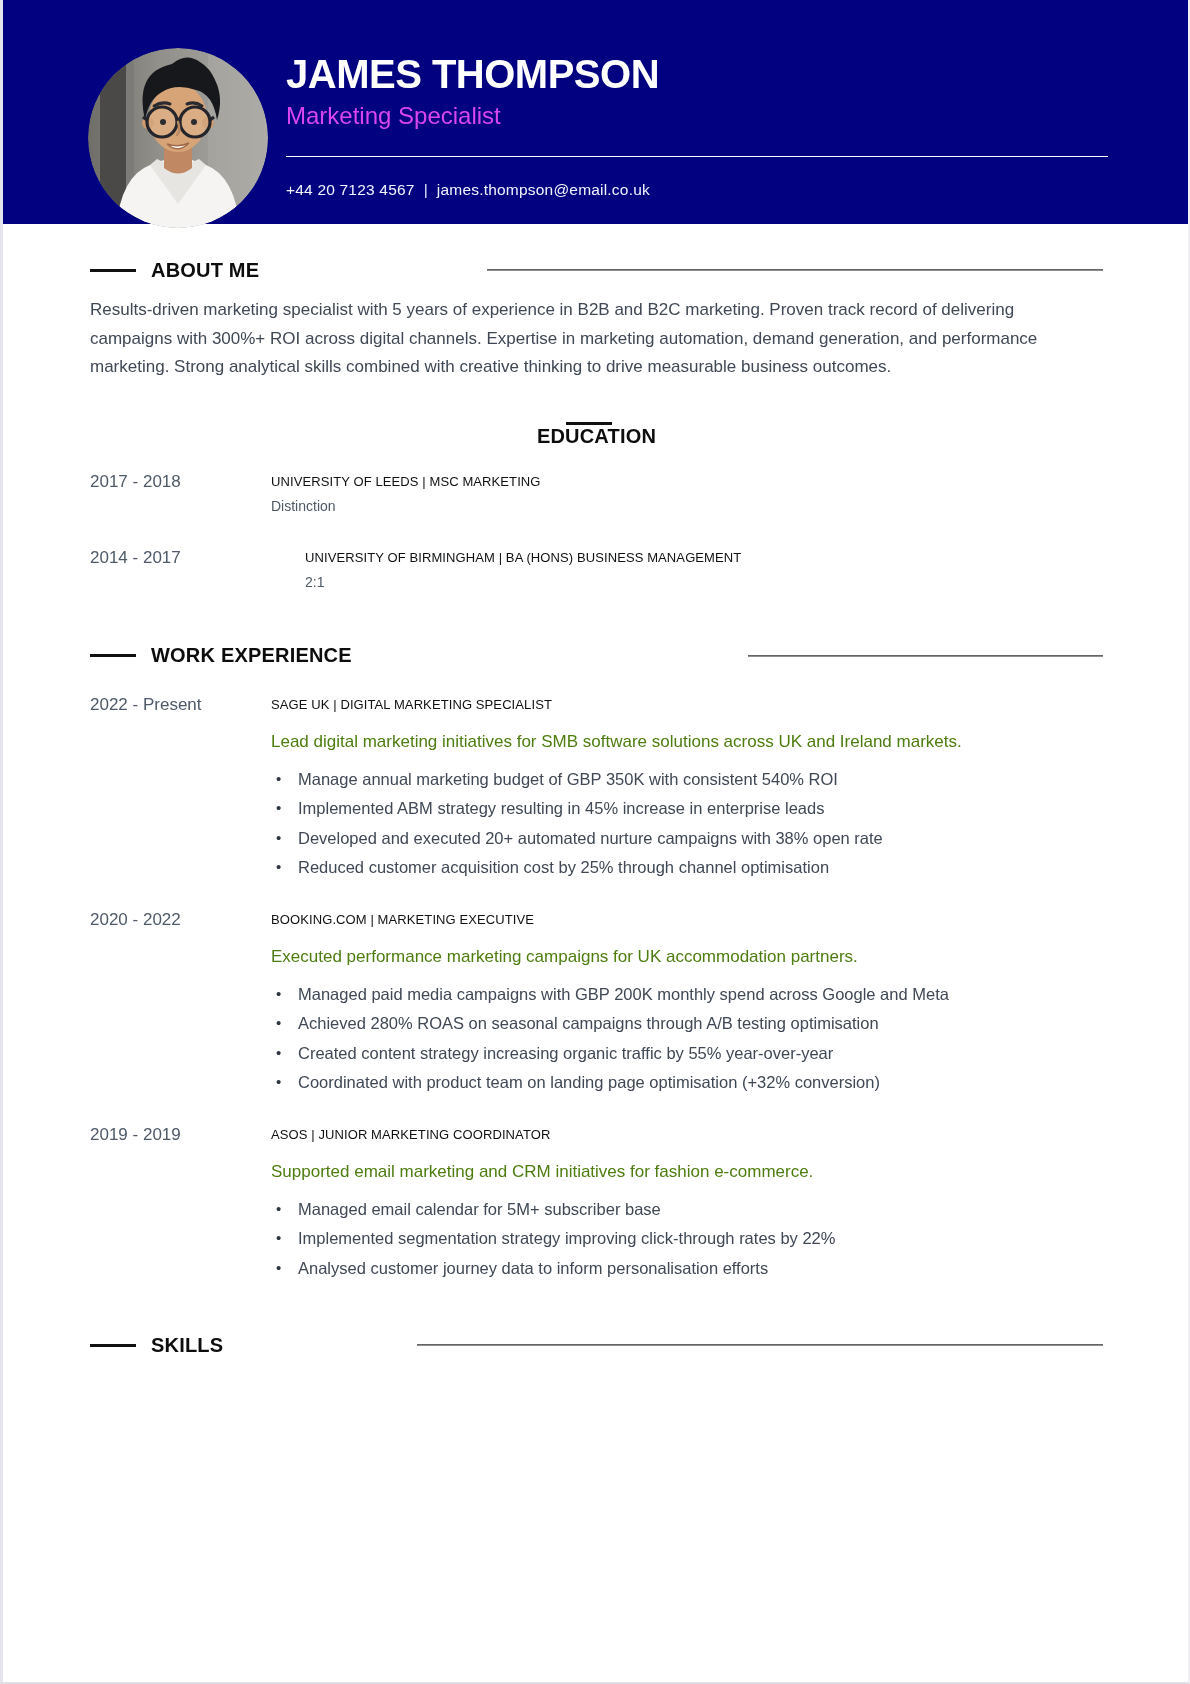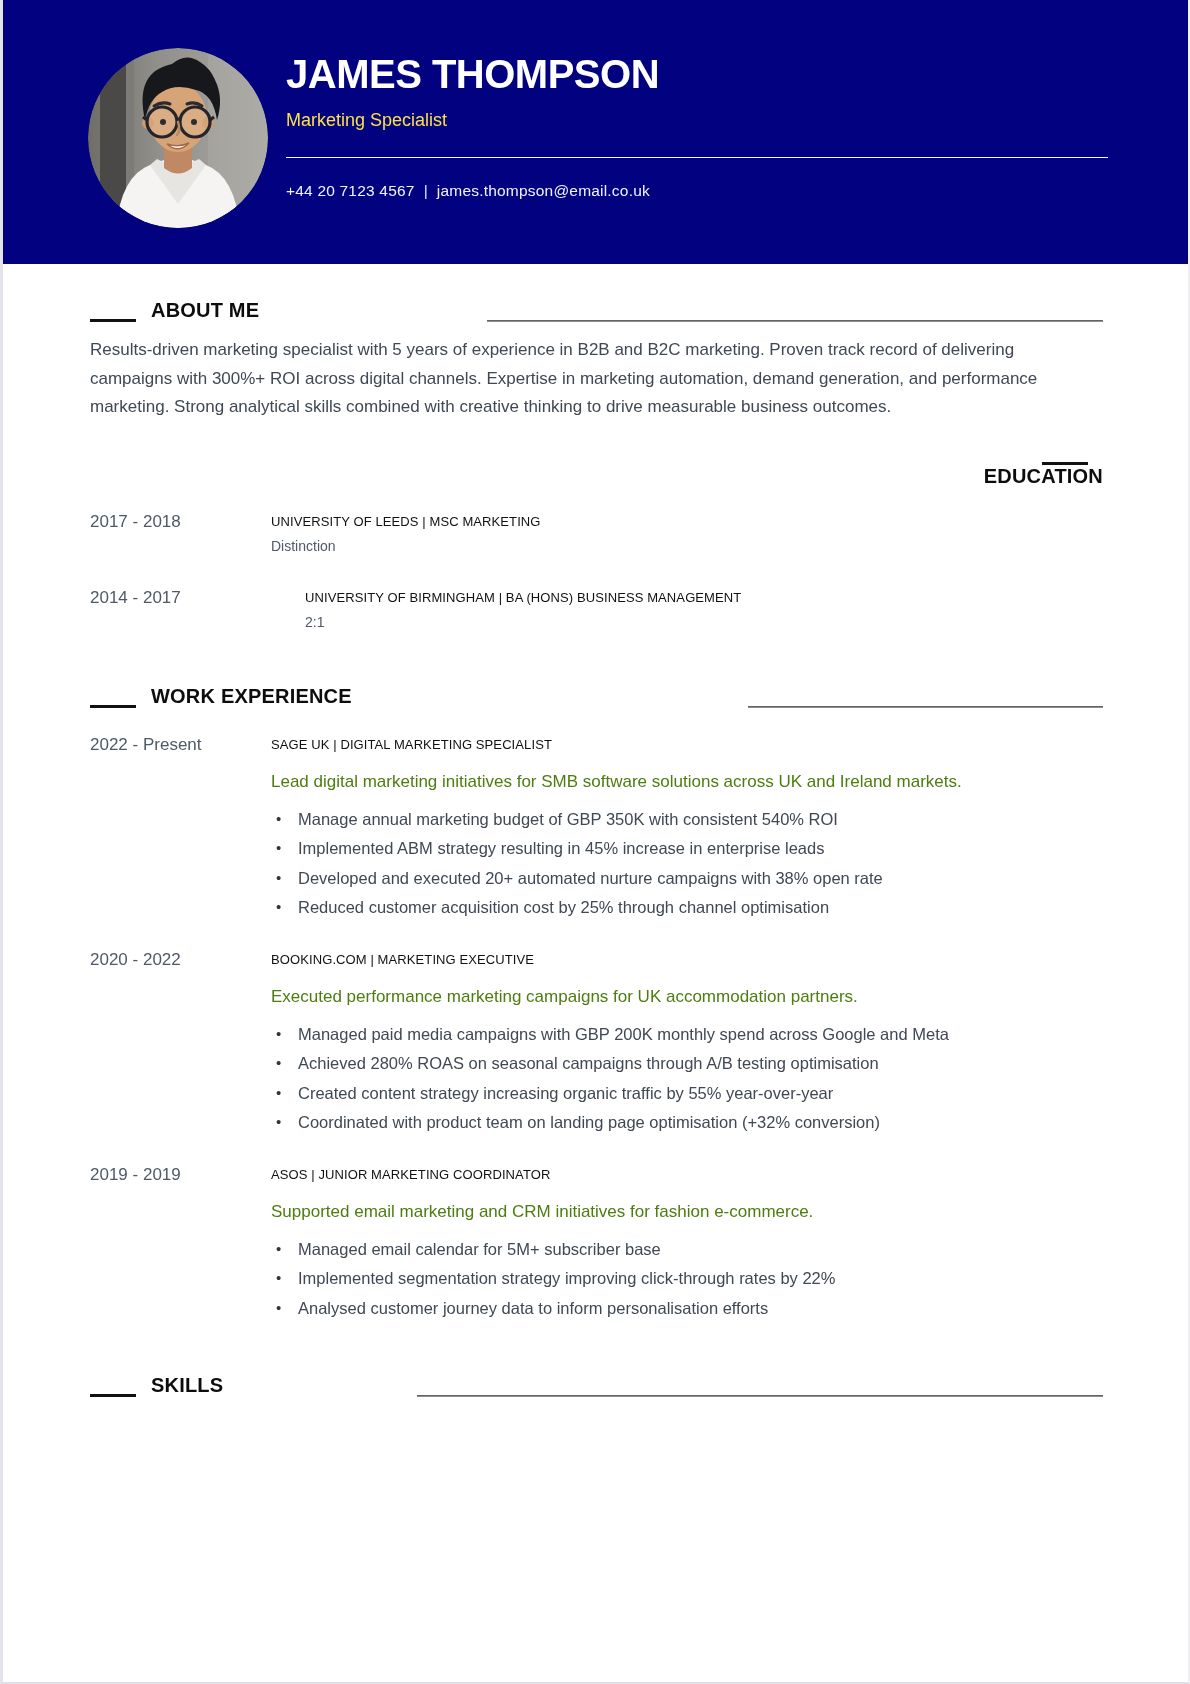--- a/index.html
+++ b/index.html
@@ -13,21 +13,21 @@
     width: 1190px;
     height: 1684px;
     background: #ffffff;
     border-left: 3px solid #e4e4ec;
     border-right: 2px solid #f0f0f4;
     border-bottom: 2px solid #e0e0e6;
     overflow: hidden;
   }
   
   .cv-header {
-    height: 264px;
+    height: 224px;
     background: #020280;
     position: relative;
   }
   .photo-wrap {
     position: absolute;
     left: 85px;
     top: 48px;
     width: 180px;
     height: 180px;
     border-radius: 50%;
@@ -42,43 +42,43 @@
   }
   .name {
     margin-top: 52px;
     font-size: 40px;
     font-weight: bold;
     letter-spacing: -0.5px;
     line-height: 1.1;
     color: #ffffff;
   }
   .job-title {
-    margin-top: 14px;
-    font-size: 18px;
+    margin-top: 6px;
+    font-size: 24px;
     font-weight: 400;
-    color: #fde047;
+    color: #d946ef;
   }
   .header-rule {
     margin-top: 26px;
     height: 1px;
     background: #ffffff;
     width: 822px;
   }
   .contact {
     margin-top: 24px;
     font-size: 15.5px;
     color: #f2f4ff;
     letter-spacing: 0.2px;
   }
   .contact .sep { margin: 0 9px; opacity: 0.95; }
   
   main { padding: 0 85px 0 87px; }
   .sec-head {
     display: flex;
-    align-items: flex-end;
+    align-items: center;
     height: 24px;
   }
   .sec-head .dash {
     width: 46px;
     height: 3px;
     background: #111111;
     margin-right: 15px;
     flex: none;
   }
   .sec-head h2 {

